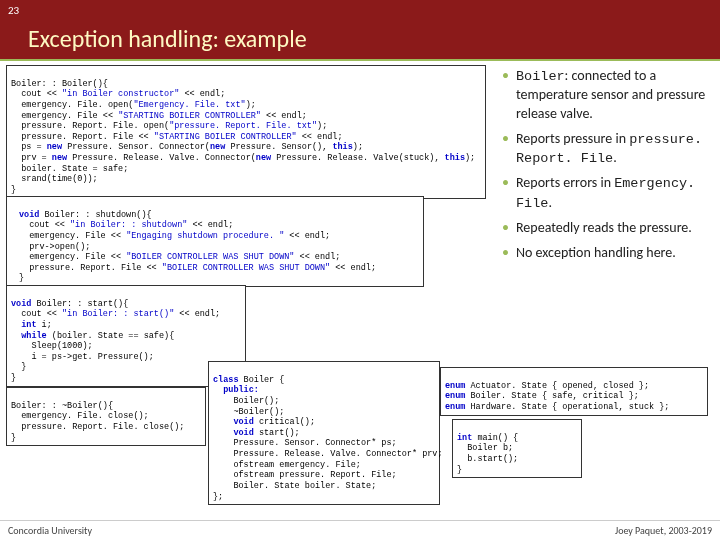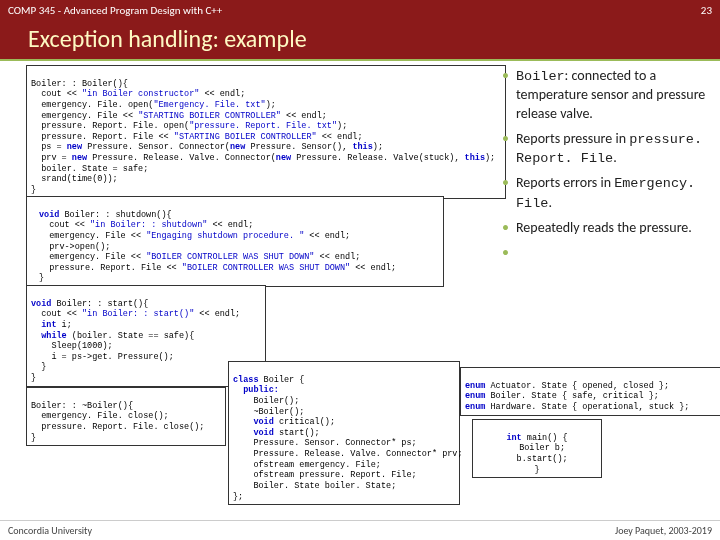--- a/index.html
+++ b/index.html
@@ -27,21 +27,20 @@
     color: #fef9c3;
     padding: 4px 16px 6px 28px;
     font-size: 24px;
     font-weight: 400;
     border-bottom: 2px solid #9BBB59;
   }
   .content {
     position: relative;
     padding: 6px 8px 0 8px;
     height: 470px;
-    margin-left: 20px;
   }
   .code-box {
     border: 1.5px solid #333;
     font-family: "Consolas", "Courier New", monospace;
     font-size: 8.5px;
     line-height: 1.25;
     padding: 2px 4px;
     white-space: pre;
     background: #fff;
     position: absolute;
@@ -82,21 +81,20 @@
     padding: 3px 8px;
     display: flex;
     justify-content: space-between;
     background: #fff;
   }
 </style>
 </head>
 <body>
 
 <div class="header">
-  <span>COMP 345 - Advanced Program Design with C++</span>
   <span>23</span>
 </div>
 <div class="title-bar">Exception handling: example</div>
 
 <div class="content">
 
   <div class="code-box" style="left:6px; top:4px; width:470px;">
 <span>Boiler: : Boiler(){</span>
 <span>  cout &lt;&lt; </span><span class="str">"in Boiler constructor"</span><span> &lt;&lt; endl;</span>
 <span>  emergency. File. open(</span><span class="str">"Emergency. File. txt"</span><span>);</span>
@@ -146,21 +144,21 @@
 <span>    ofstream emergency. File;</span>
 <span>    ofstream pressure. Report. File;</span>
 <span>    Boiler. State boiler. State;</span>
 <span>};</span></div>
 
   <div class="code-box" style="left:440px; top:306px; width:258px;">
 <span class="kw">enum</span><span> Actuator. State { opened, closed };</span>
 <span class="kw">enum</span><span> Boiler. State { safe, critical };</span>
 <span class="kw">enum</span><span> Hardware. State { operational, stuck };</span></div>
 
-  <div class="code-box" style="left:452px; top:358px; width:120px;text-align:center;">
+  <div class="code-box" style="left:452px; top:358px; width:120px;">
 <span class="kw">int</span><span> main() {</span>
 <span>  Boiler b;</span>
 <span>  b.start();</span>
 <span>}</span></div>
 
   <div class="bullets">
     <div class="row">
       <div class="dot">•</div>
       <div><span class="mono">Boiler</span><span>: connected to a temperature sensor and pressure release valve.</span></div>
     </div>
@@ -171,20 +169,21 @@
     <div class="row">
       <div class="dot">•</div>
       <div><span>Reports errors in </span><span class="mono">Emergency. File</span><span>.</span></div>
     </div>
     <div class="row">
       <div class="dot">•</div>
       <div><span>Repeatedly reads the pressure.</span></div>
     </div>
     <div class="row">
       <div class="dot">•</div>
+      <div><span>No exception handling here.</span></div>
     </div>
   </div>
 
 </div>
 
 <div class="footer">
   <span>Concordia University</span>
   <span>Joey Paquet, 2003-2019</span>
 </div>
 

